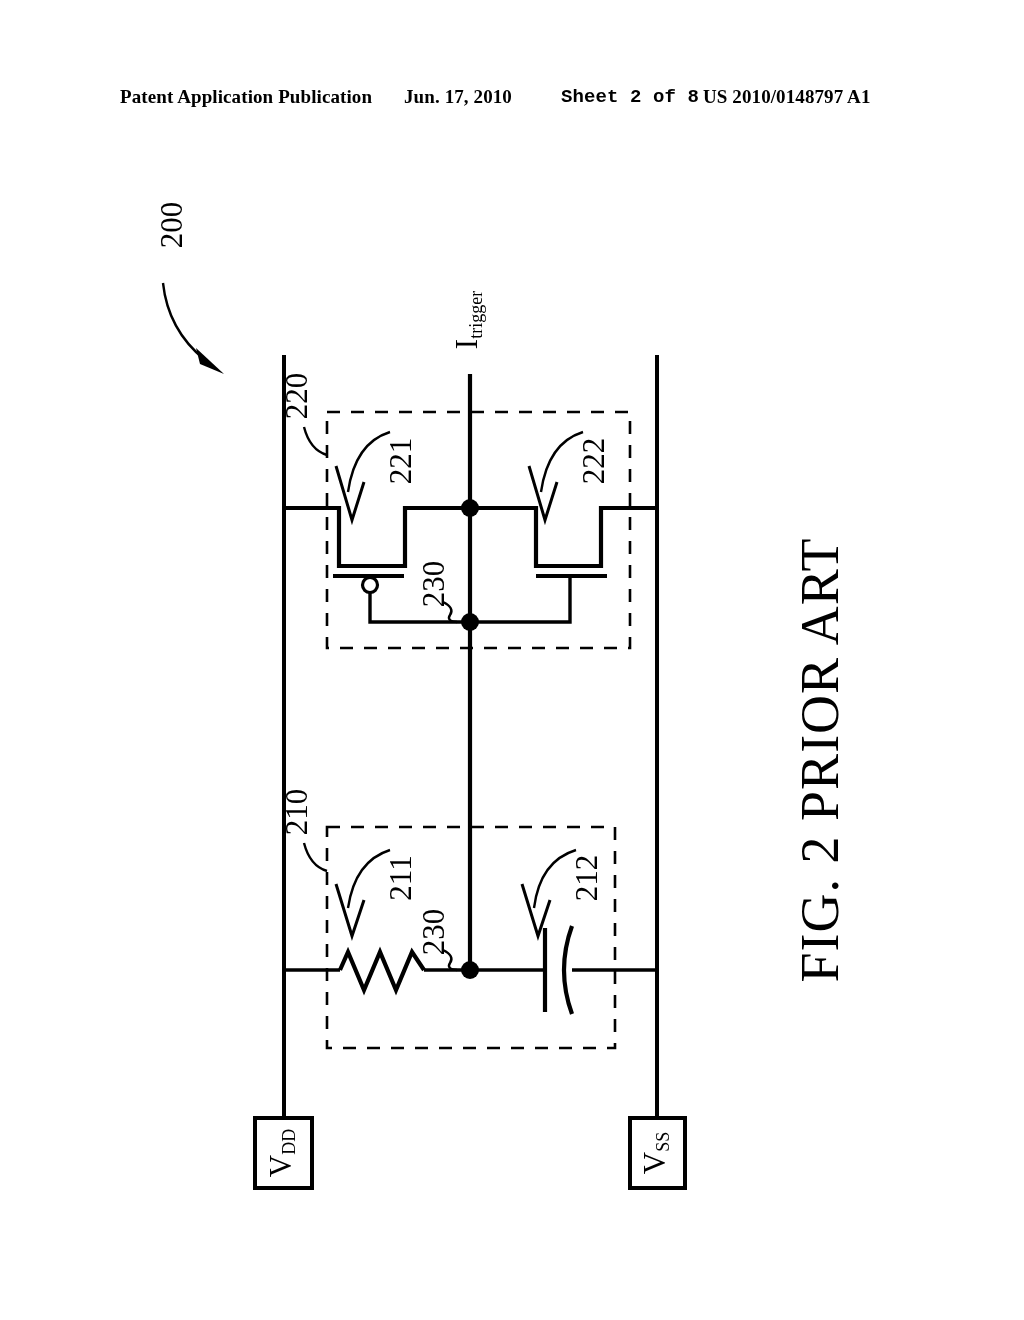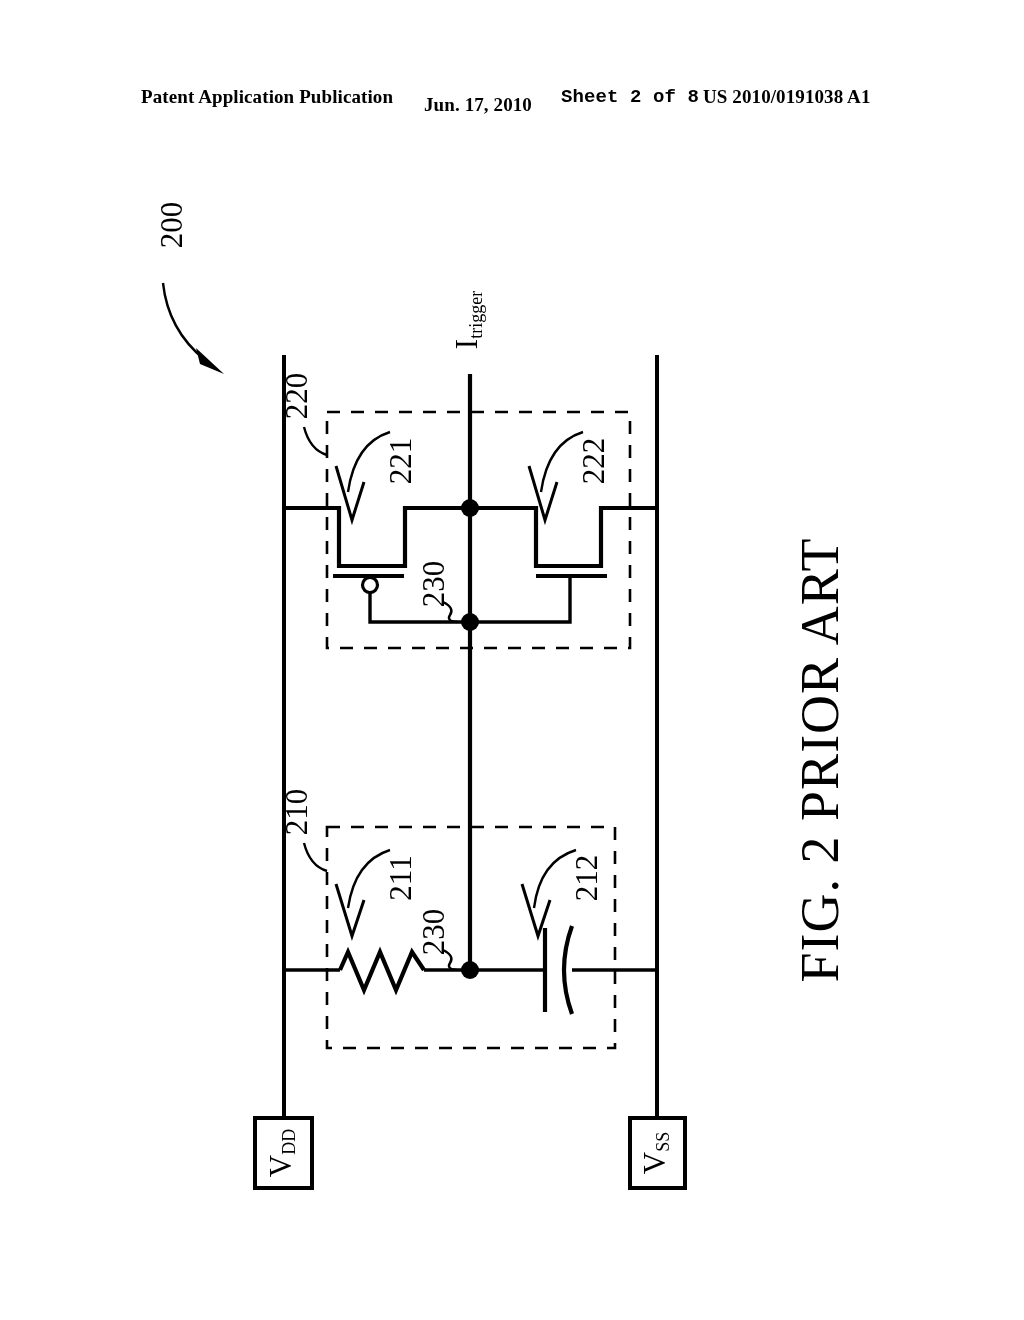--- a/index.html
+++ b/index.html
@@ -25,22 +25,22 @@
     width: 1024px;
     height: 30px;
     display: flex;
     align-items: baseline;
     font-family: "Liberation Serif", serif;
     font-weight: bold;
     font-size: 19px;
     letter-spacing: 0.1px;
     white-space: nowrap;
   }
-  #page-header .hdr-pub   { position: absolute; left: 141px; }
-  #page-header .hdr-date  { position: absolute; left: 424px; margin-top: 8px; }
+  #page-header .hdr-pub   { position: absolute; left: 120px; }
+  #page-header .hdr-date  { position: absolute; left: 404px; }
   #page-header .hdr-sheet { position: absolute; left: 561px; font-family: Liberation Mono, monospace; }
   #page-header .hdr-pat   { position: absolute; left: 703px; }
 
   
   #fig-caption {
     position: absolute;
     left: 760px;
     top: 480px;
     width: 120px;
     height: 560px;
@@ -77,21 +77,21 @@
     fill: #000;
   }
 </style>
 </head>
 <body>
 
 <div id="page-header">
   <span class="hdr-pub">Patent Application Publication</span>
   <span class="hdr-date">Jun. 17, 2010</span>
   <span class="hdr-sheet">Sheet 2 of 8</span>
-  <span class="hdr-pat">US 2010/0191038 A1</span>
+  <span class="hdr-pat">US 2010/0148797 A1</span>
 </div>
 
 <div id="fig-caption">
   <span class="cap-text">FIG. 2 PRIOR ART</span>
 </div>
 
 <svg id="circuit-svg" viewBox="0 0 1024 1320">
 
   <rect x="327" y="412" width="303" height="236" fill="none" stroke="#000" stroke-width="2.6" stroke-dasharray="13,11"></rect>
 

